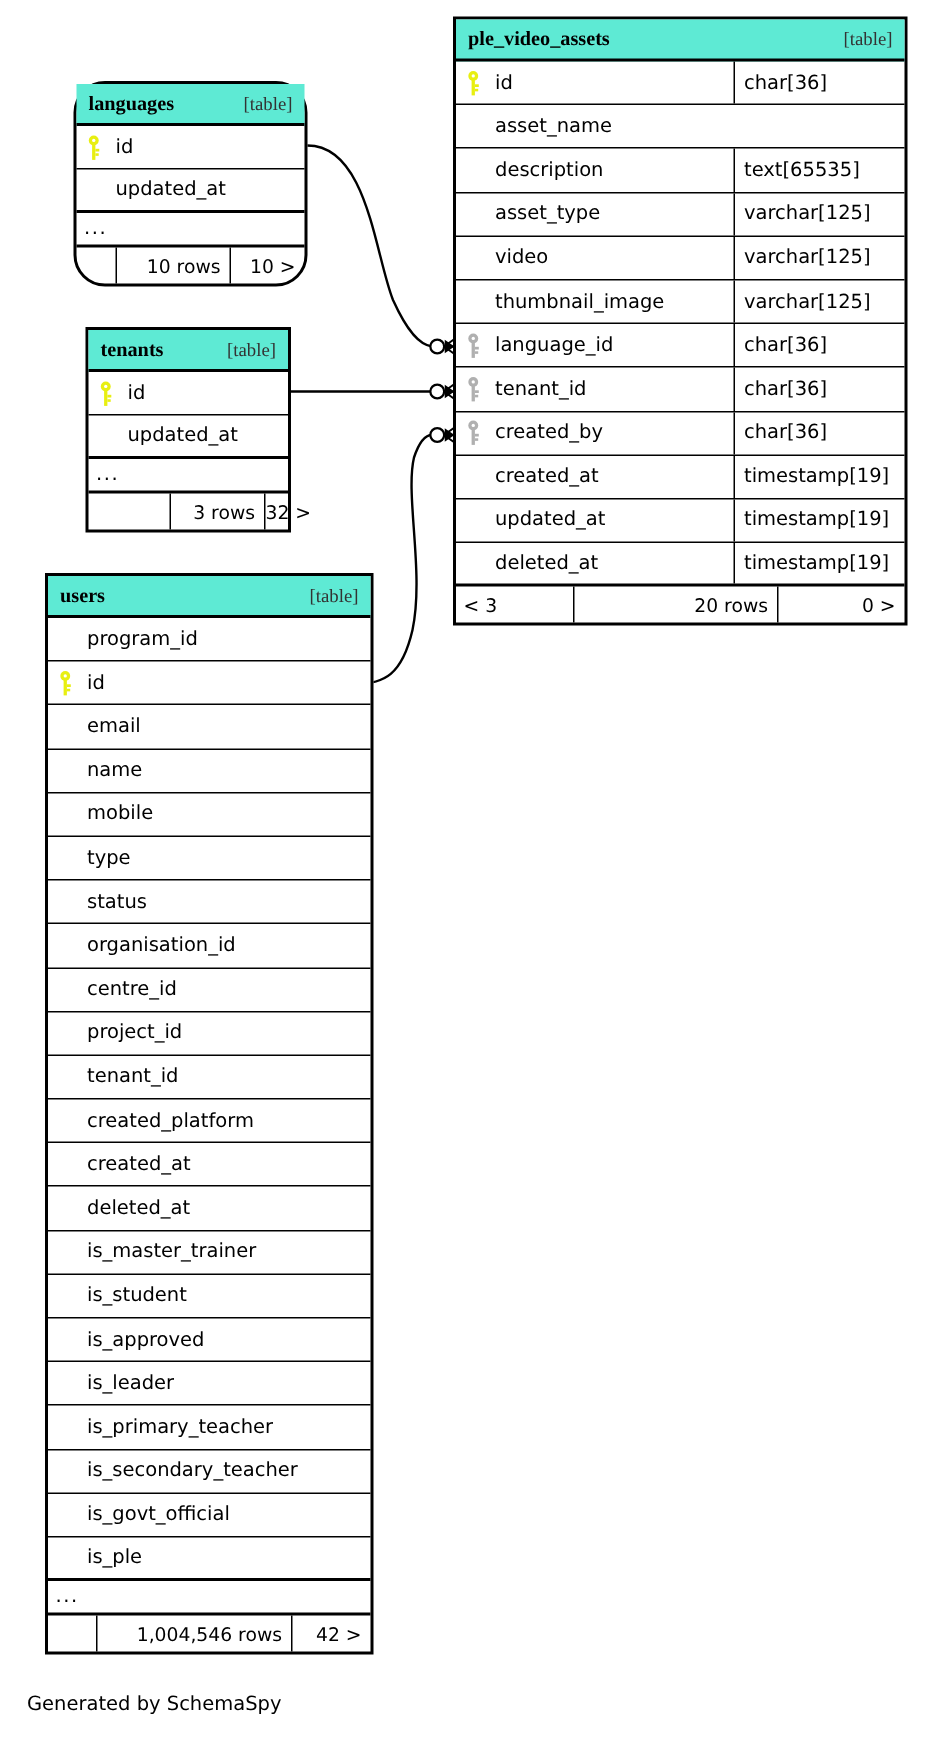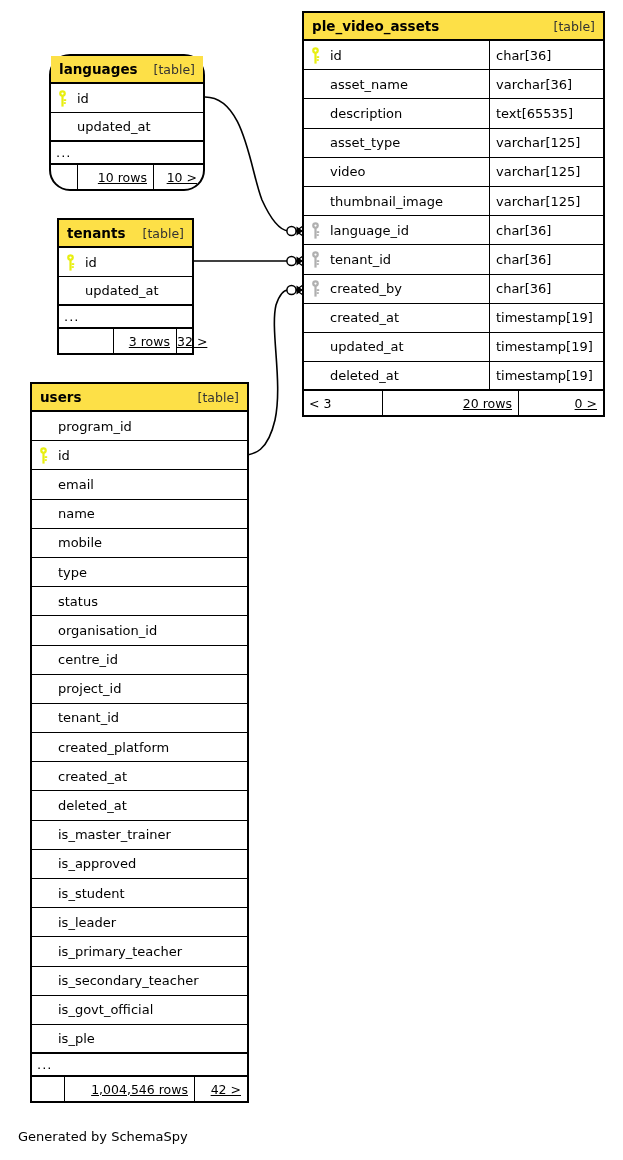--- a/index.html
+++ b/index.html
@@ -31,25 +31,26 @@
   .table-node {
     position: absolute;
     box-sizing: border-box;
     border: 2px solid #000000;
     background: #ffffff;
   }
   .tbl-header {
     display: flex;
     align-items: center;
     justify-content: space-between;
-    background: #fde047;
+    background: #5eead4;
     border-bottom: 2px solid #000000;
     box-sizing: border-box;
     padding: 0 8px;
     height: 28px;
+    font-family: Liberation Serif, serif;
   }
   .tbl-name {
     font-weight: bold;
     font-size: 13.5px;
     color: #000000;
     white-space: nowrap;
   }
   .tbl-kind {
     font-size: 12.5px;
     color: #333333;
@@ -121,21 +122,20 @@
     box-sizing: border-box;
     white-space: nowrap;
   }
   .foot-cell.fc-left {
     justify-content: flex-start;
     padding-left: 5px;
   }
   .foot-cell.fc-right {
     justify-content: flex-end;
     padding-right: 6px;
-    text-decoration: underline;
   }
   .foot-sep { border-left: 1px solid #000000; }
 
   
   .key-icon { display: block; }
 
   
   #node-ple_video_assets { left: 302px; top: 11px; width: 303px; }
   #node-ple_video_assets .col-type { width: 114px; min-width: 114px; }
   #node-ple_video_assets .fc1 { width: 78px; min-width: 78px; }
@@ -220,21 +220,20 @@
             <rect x="5.6" y="12.2" width="2.2" height="1.7" fill="#e8ef11"></rect>
           </svg>
         </span>
         <span class="col-name">id</span>
         <span class="col-type">char[36]</span>
       </div>
 
       <div class="col-row">
         <span class="col-keycell"></span>
         <span class="col-name">asset_name</span>
-        <span class="col-type">varchar[36]</span>
       </div>
 
       <div class="col-row">
         <span class="col-keycell"></span>
         <span class="col-name">description</span>
         <span class="col-type">text[65535]</span>
       </div>
 
       <div class="col-row">
         <span class="col-keycell"></span>
@@ -456,25 +455,25 @@
       <div class="col-row">
         <span class="col-keycell"></span>
         <span class="col-name">deleted_at</span>
       </div>
       <div class="col-row">
         <span class="col-keycell"></span>
         <span class="col-name">is_master_trainer</span>
       </div>
       <div class="col-row">
         <span class="col-keycell"></span>
+        <span class="col-name">is_student</span>
+      </div>
+      <div class="col-row">
+        <span class="col-keycell"></span>
         <span class="col-name">is_approved</span>
-      </div>
-      <div class="col-row">
-        <span class="col-keycell"></span>
-        <span class="col-name">is_student</span>
       </div>
       <div class="col-row">
         <span class="col-keycell"></span>
         <span class="col-name">is_leader</span>
       </div>
       <div class="col-row">
         <span class="col-keycell"></span>
         <span class="col-name">is_primary_teacher</span>
       </div>
       <div class="col-row">

